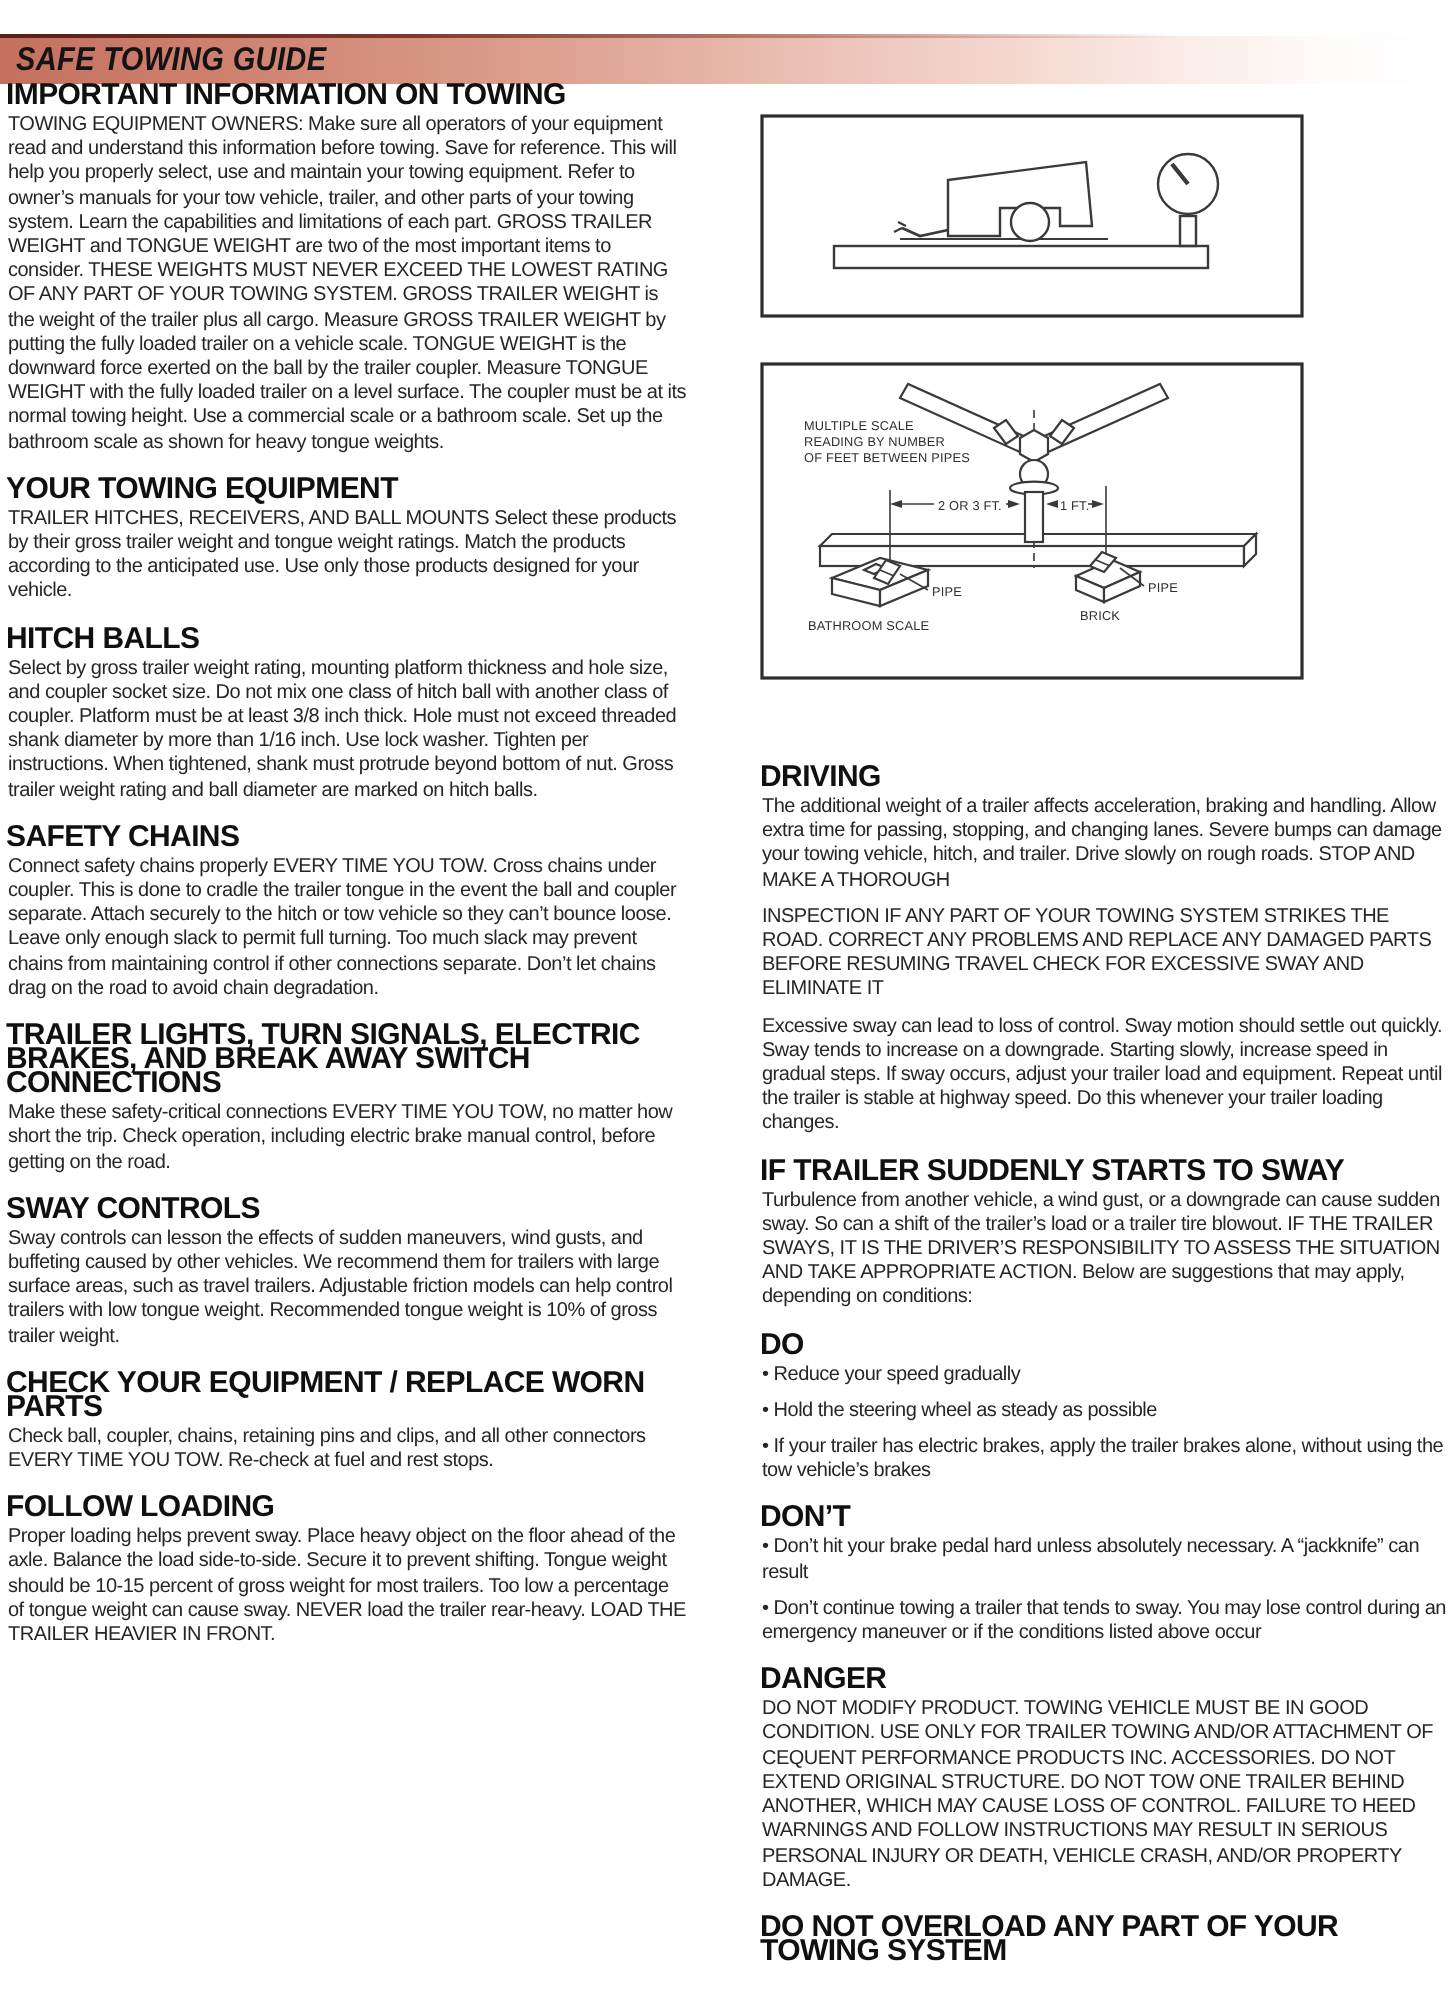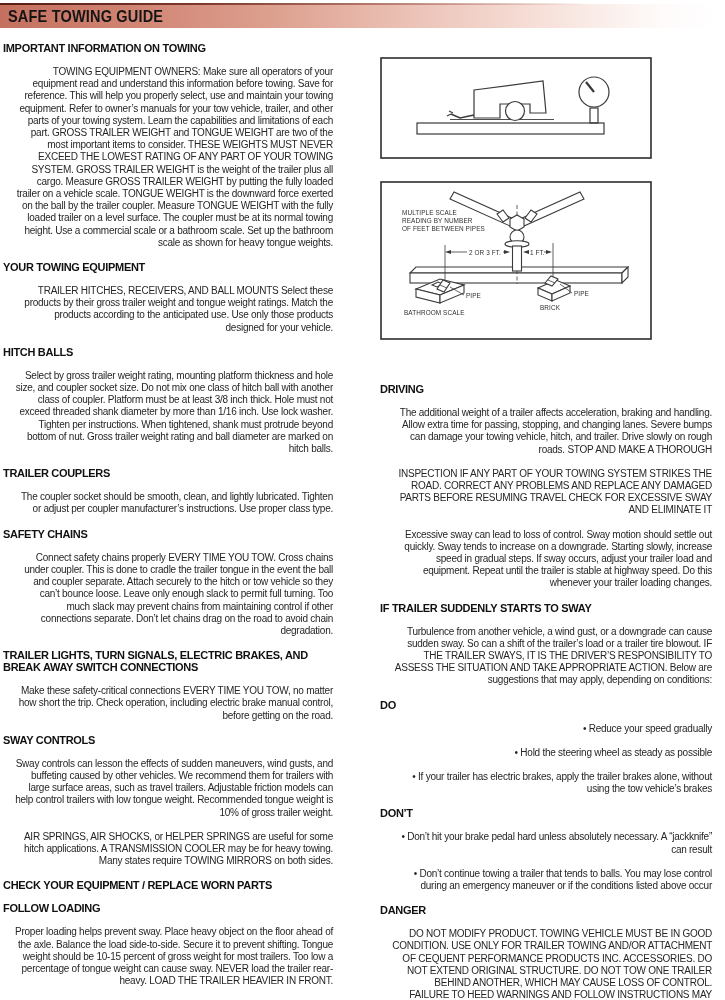--- a/index.html
+++ b/index.html
@@ -2,50 +2,50 @@
 <html><head>
 <meta charset="utf-8">
 <style>
   html,body{margin:0;padding:0;}
   body{
     width:725px;height:1000px;position:relative;background:#ffffff;
     font-family:"Liberation Sans",sans-serif;color:#1c1c1c;overflow:hidden;
   }
   
   .header-bar{
-    position:absolute;left:0;top:4px;width:718px;height:24px;
+    position:absolute;left:0;top:18px;width:718px;height:24px;
     border-radius:0 11px 11px 0;
     background:linear-gradient(90deg,#c4705f 0%,#cf8170 16%,#dda08f 38%,
                #ecc3b8 58%,#f7e1da 76%,#fefbfa 92%,#ffffff 100%);
+    font-style:italic;
   }
   .header-topline{
     position:absolute;left:0;top:-1px;width:100%;height:2px;
     border-radius:0 2px 2px 0;
     background:linear-gradient(90deg,#581f16 0%,#7c392b 28%,#b4776a 52%,
                rgba(220,180,170,0) 82%);
   }
   .header-title{
     position:absolute;left:8px;top:3px;font-size:16.5px;font-weight:bold;
     color:#141414;transform:scaleX(0.88);transform-origin:0 50%;
     white-space:nowrap;letter-spacing:0.2px;
   }
   
   .col{position:absolute;}
   .col-left{left:3px;top:42px;width:342px;}
   .col-right{left:380px;top:383px;width:344px;}
   .col section{margin:0;}
   .col h3{
-    font-size:11px;line-height:12px;font-weight:bold;color:#101010;
+    font-size:15px;line-height:12px;font-weight:bold;color:#101010;
     margin:11px 0 3px;letter-spacing:-0.3px;
   }
   .col section:first-child h3{margin-top:0;}
   .col p{
-    font-size:10px;line-height:12.2px;margin:12px;color:#262626;
+    font-size:10px;line-height:12.2px;margin:1px;color:#262626;
     letter-spacing:-0.25px;
-    text-align:right;
   }
   .col p + p{margin-top:6px;}
   
   .fig{position:absolute;background:#fff;}
   .fig1{left:380px;top:57px;}
   .fig2{left:380px;top:181px;}
   .fig text{
     font-family:"Liberation Sans",sans-serif;font-size:6.4px;
     fill:#2f2f2f;letter-spacing:0.1px;
   }
@@ -67,40 +67,36 @@
     </section>
     <section>
       <h3>YOUR TOWING EQUIPMENT</h3>
       <p>TRAILER HITCHES, RECEIVERS, AND BALL MOUNTS Select these products by their gross trailer weight and tongue weight ratings. Match the products according to the anticipated use. Use only those products designed for your vehicle.</p>
     </section>
     <section>
       <h3>HITCH BALLS</h3>
       <p>Select by gross trailer weight rating, mounting platform thickness and hole size, and coupler socket size. Do not mix one class of hitch ball with another class of coupler. Platform must be at least 3/8 inch thick. Hole must not exceed threaded shank diameter by more than 1/16 inch. Use lock washer. Tighten per instructions. When tightened, shank must protrude beyond bottom of nut. Gross trailer weight rating and ball diameter are marked on hitch balls.</p>
     </section>
     <section>
-      <h3>TRAILER COUPLERS</h3>
-      <p>The coupler socket should be smooth, clean, and lightly lubricated. Tighten or adjust per coupler manufacturer’s instructions. Use proper class type.</p>
-    </section>
-    <section>
       <h3>SAFETY CHAINS</h3>
       <p>Connect safety chains properly EVERY TIME YOU TOW. Cross chains under coupler. This is done to cradle the trailer tongue in the event the ball and coupler separate. Attach securely to the hitch or tow vehicle so they can’t bounce loose. Leave only enough slack to permit full turning. Too much slack may prevent chains from maintaining control if other connections separate. Don’t let chains drag on the road to avoid chain degradation.</p>
     </section>
     <section>
       <h3>TRAILER LIGHTS, TURN SIGNALS, ELECTRIC BRAKES, AND BREAK AWAY SWITCH CONNECTIONS</h3>
       <p>Make these safety-critical connections EVERY TIME YOU TOW, no matter how short the trip. Check operation, including electric brake manual control, before getting on the road.</p>
     </section>
     <section>
       <h3>SWAY CONTROLS</h3>
       <p>Sway controls can lesson the effects of sudden maneuvers, wind gusts, and buffeting caused by other vehicles. We recommend them for trailers with large surface areas, such as travel trailers. Adjustable friction models can help control trailers with low tongue weight. Recommended tongue weight is 10% of gross trailer weight.</p>
     </section>
     <section>
-      <p>AIR SPRINGS, AIR SHOCKS, or HELPER SPRINGS are useful for some hitch applications. A TRANSMISSION COOLER may be for heavy towing. Many states require TOWING MIRRORS on both sides.</p>
     </section>
     <section>
       <h3>CHECK YOUR EQUIPMENT / REPLACE WORN PARTS</h3>
+      <p>Check ball, coupler, chains, retaining pins and clips, and all other connectors EVERY TIME YOU TOW. Re-check at fuel and rest stops.</p>
     </section>
     <section>
       <h3>FOLLOW LOADING</h3>
       <p>Proper loading helps prevent sway. Place heavy object on the floor ahead of the axle. Balance the load side-to-side. Secure it to prevent shifting. Tongue weight should be 10-15 percent of gross weight for most trailers. Too low a percentage of tongue weight can cause sway. NEVER load the trailer rear-heavy. LOAD THE TRAILER HEAVIER IN FRONT.</p>
     </section>
   </div>
 
   <svg class="fig fig1" width="272" height="102" viewBox="0 0 272 102">
     <rect x="1" y="1" width="270" height="100" fill="#ffffff" stroke="#2d2d2d" stroke-width="1.6"></rect>
     <g stroke="#3a3a3a" stroke-width="1.2" fill="none">
@@ -211,21 +207,21 @@
     </section>
     <section>
       <h3>DO</h3>
       <p>• Reduce your speed gradually</p>
       <p>• Hold the steering wheel as steady as possible</p>
       <p>• If your trailer has electric brakes, apply the trailer brakes alone, without using the tow vehicle’s brakes</p>
     </section>
     <section>
       <h3>DON’T</h3>
       <p>• Don’t hit your brake pedal hard unless absolutely necessary. A “jackknife” can result</p>
-      <p>• Don’t continue towing a trailer that tends to balls. You may lose control during an emergency maneuver or if the conditions listed above occur</p>
+      <p>• Don’t continue towing a trailer that tends to sway. You may lose control during an emergency maneuver or if the conditions listed above occur</p>
     </section>
     <section>
       <h3>DANGER</h3>
       <p>DO NOT MODIFY PRODUCT. TOWING VEHICLE MUST BE IN GOOD CONDITION. USE ONLY FOR TRAILER TOWING AND/OR ATTACHMENT OF CEQUENT PERFORMANCE PRODUCTS INC. ACCESSORIES. DO NOT EXTEND ORIGINAL STRUCTURE. DO NOT TOW ONE TRAILER BEHIND ANOTHER, WHICH MAY CAUSE LOSS OF CONTROL. FAILURE TO HEED WARNINGS AND FOLLOW INSTRUCTIONS MAY RESULT IN SERIOUS PERSONAL INJURY OR DEATH, VEHICLE CRASH, AND/OR PROPERTY DAMAGE.</p>
     </section>
     <section>
       <h3>DO NOT OVERLOAD ANY PART OF YOUR TOWING SYSTEM</h3>
     </section>
   </div>
 

